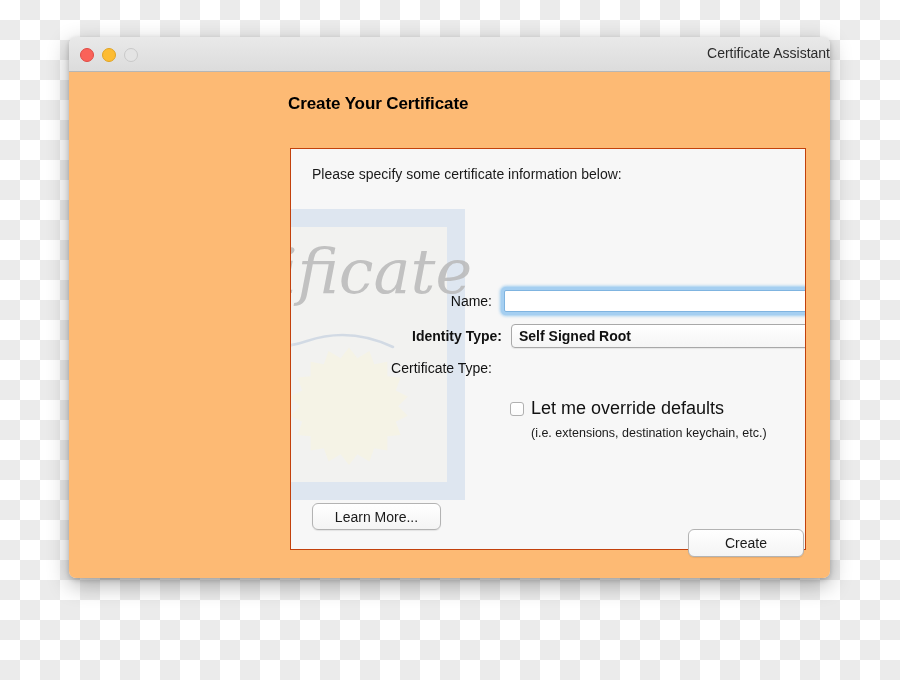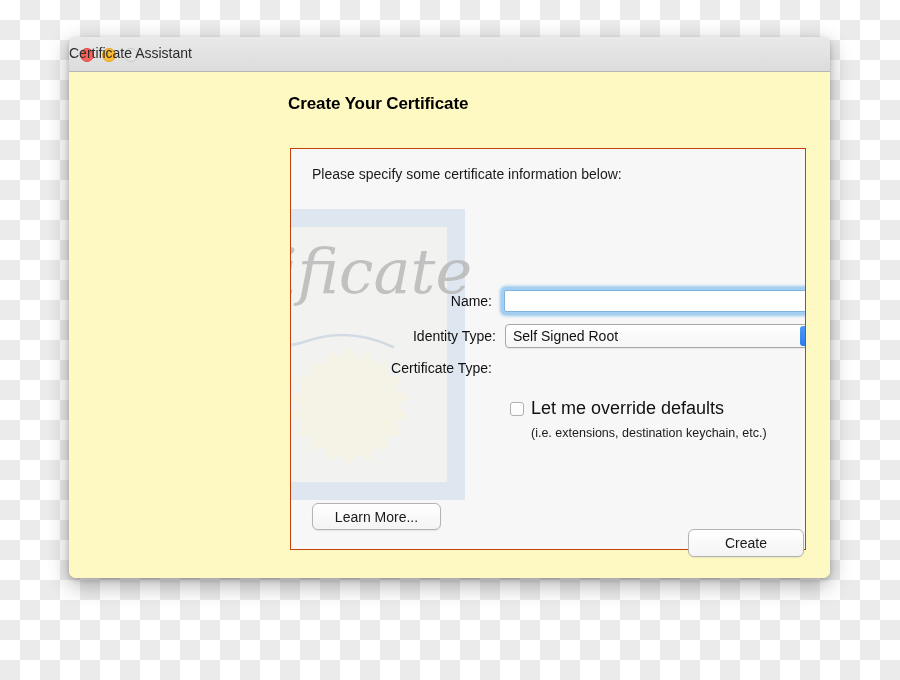--- a/index.html
+++ b/index.html
@@ -59,30 +59,30 @@
     height: 12px;
     border-radius: 50%;
   }
   .light.red    { background: #fa6259; border: 1px solid #e04b44; }
   .light.yellow { background: #fdbc33; border: 1px solid #e0a425; }
   .light.gray   { background: #e4e4e4; border: 1px solid #c9c9c9; }
 
   #window-title {
     position: absolute;
     left: 0; right: 0; top: 8px;
-    text-align: left;
+    text-align: right;
     font-size: 14px;
     color: #2c2c2c;
   }
 
   
   #win-body {
     position: relative;
     height: 506px;
-    background: #fef9c3;
+    background: #fdba74;
     padding-left: 24px;
   }
 
   #heading {
     position: absolute;
     left: 219px;
     top: 22px;
     font-size: 17px;
     font-weight: bold;
     color: #000000;
@@ -166,21 +166,21 @@
   .f-label {
     width: 148px;
     text-align: right;
     padding-right: 9px;
     font-size: 14px;
     color: #111111;
     box-sizing: border-box;
   }
 
   #row-name  { left: 62px; top: 138px; }
-  #row-ident { left: 66px; top: 175px; }
+  #row-ident { left: 72px; top: 175px; font-weight: bold; }
   #row-cert  { left: 62px; top: 211px; }
 
   .text-field {
     width: 316px;
     height: 22px;
     background: #ffffff;
     border: 1px solid #9e9e9e;
     box-sizing: border-box;
     outline: none;
     font-size: 14px;

